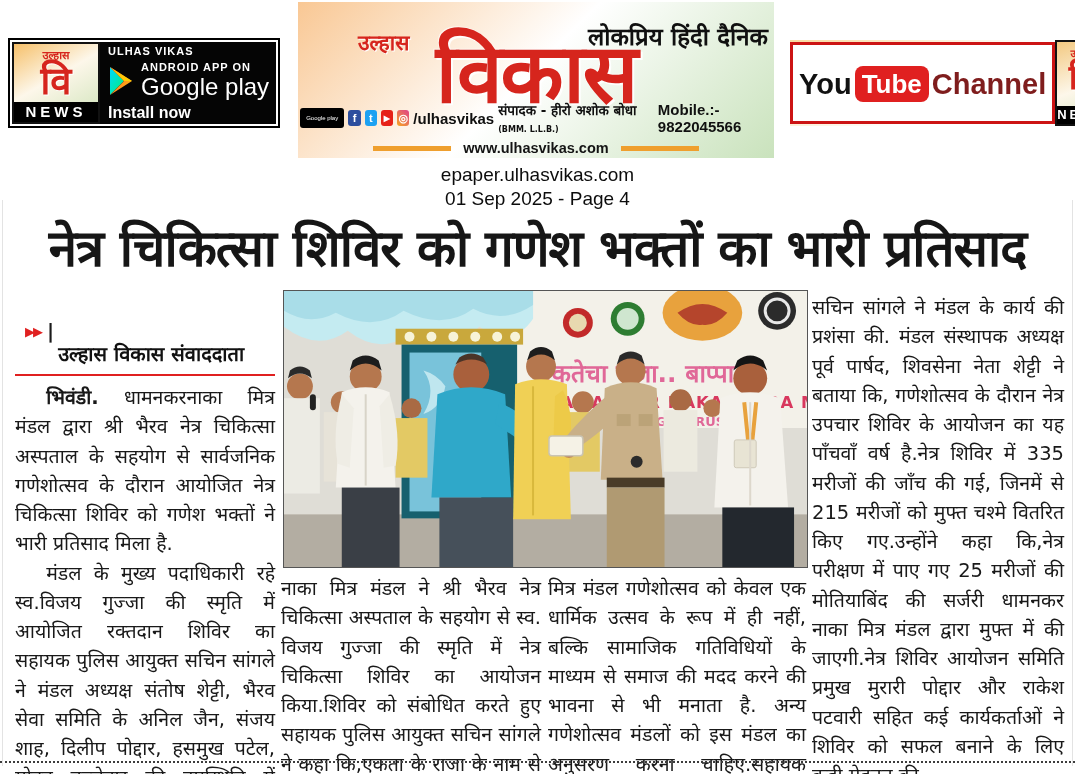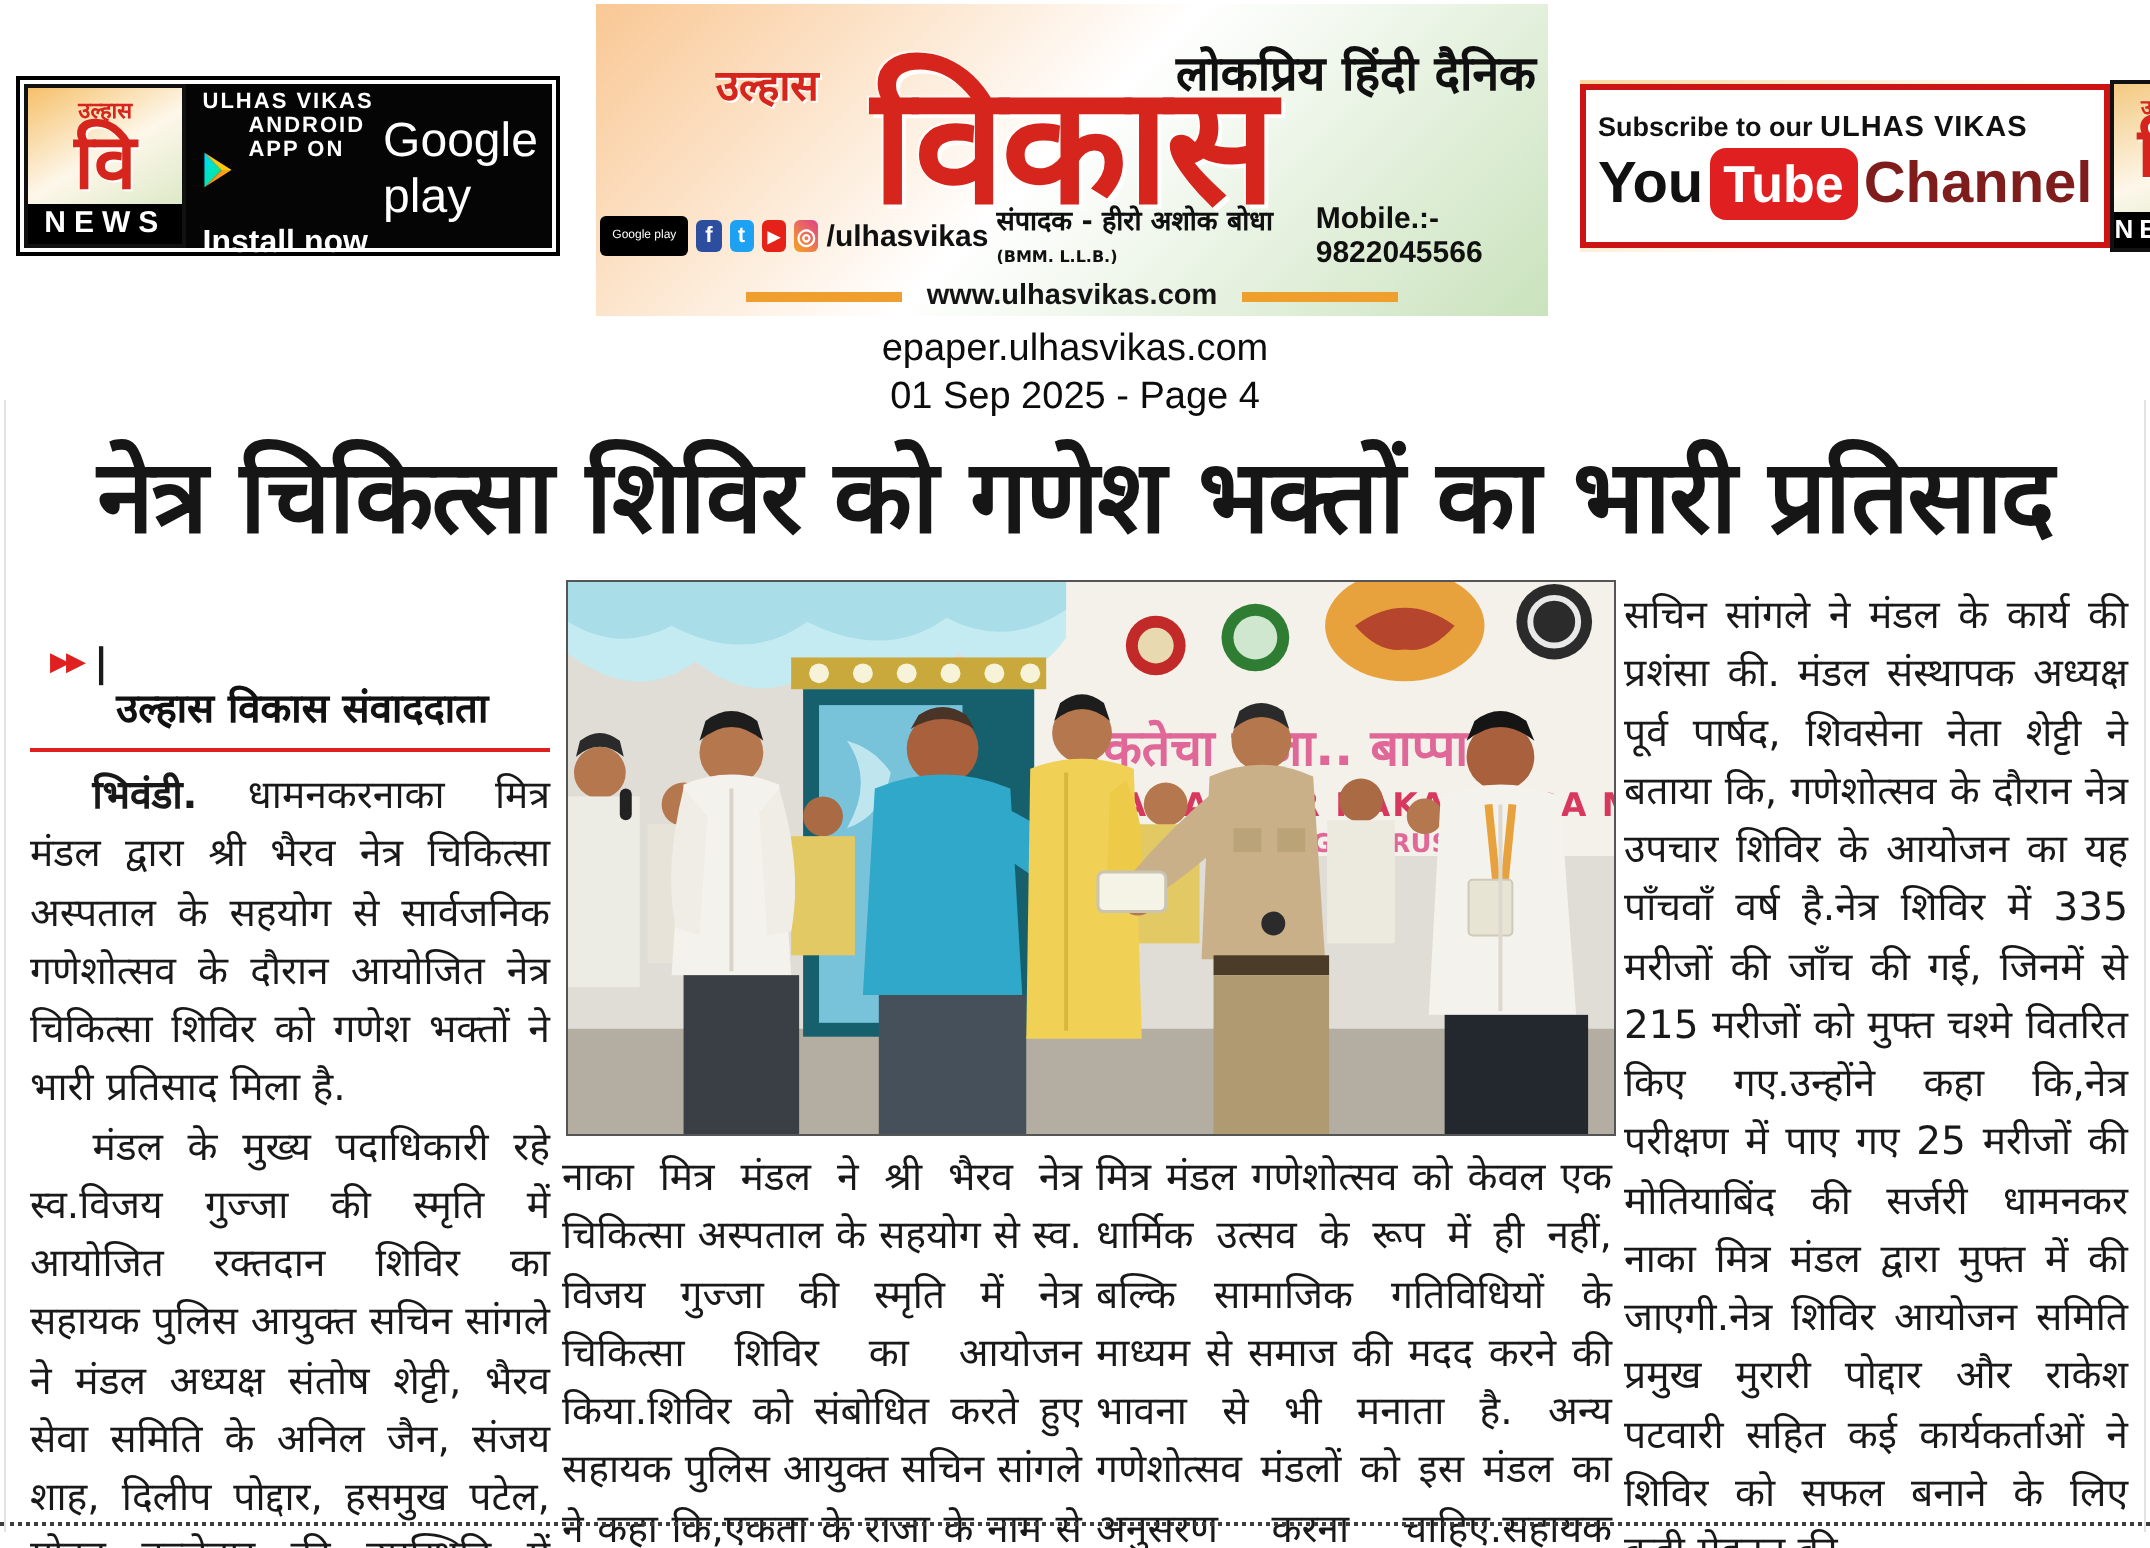--- a/index.html
+++ b/index.html
@@ -27,21 +27,21 @@
     text-shadow:1px 1px 0 #fff; }
   .uv-logo .uv-news {
     margin-top:auto; width:100%; background:#000; color:#fff; text-align:center;
     font-family:"Liberation Sans",sans-serif; font-weight:800; font-size:15px;
     letter-spacing:4px; padding:1px 0 2px;
   }
   .gp-box { flex:1; background:#050505; color:#fff; padding:3px 6px 2px 8px;
     display:flex; flex-direction:column; font-family:"Liberation Sans",sans-serif; }
   .gp-top { font-size:11px; font-weight:800; letter-spacing:1px; }
   .gp-mid { display:flex; align-items:center; gap:7px; flex:1; }
-  .gp-col { display:flex; flex-direction:row; }
+  .gp-col { display:flex; flex-direction:column; }
   .gp-android { font-size:11px; font-weight:800; letter-spacing:1px; }
   .gp-google { font-size:24px; font-weight:400; letter-spacing:0px; }
   .gp-install { font-size:16px; font-weight:800; }
 
   
   .masthead {
     left:298px; top:2px; width:476px; height:156px;
     background:linear-gradient(135deg, rgba(244,154,60,.55) 0%, rgba(255,255,255,.15) 48%, rgba(148,198,122,.5) 100%);
   }
   .region-line { position:absolute; top:2px; left:0; right:0; text-align:center;
@@ -175,23 +175,20 @@
   </div>
   <div class="website-row">
     <span class="web-bar"></span>
     <span class="website">www.ulhasvikas.com</span>
     <span class="web-bar"></span>
   </div>
 </div>
 
 <div class="abs right-badge">
   <div class="yt-box">
-    <div class="yt-line1">
-      <span>Subscribe to our </span><b>ULHAS VIKAS</b>
-    </div>
     <div class="yt-line2">
       <span class="yt-you">You</span>
       <span class="yt-tube">Tube</span>
       <span class="yt-channel">Channel</span>
     </div>
   </div>
   <div class="uv-logo2">
     <span class="uv-small">उल्हास</span>
     <span class="uv-glyph">वि</span>
     <span class="uv-news">NEWS</span>

